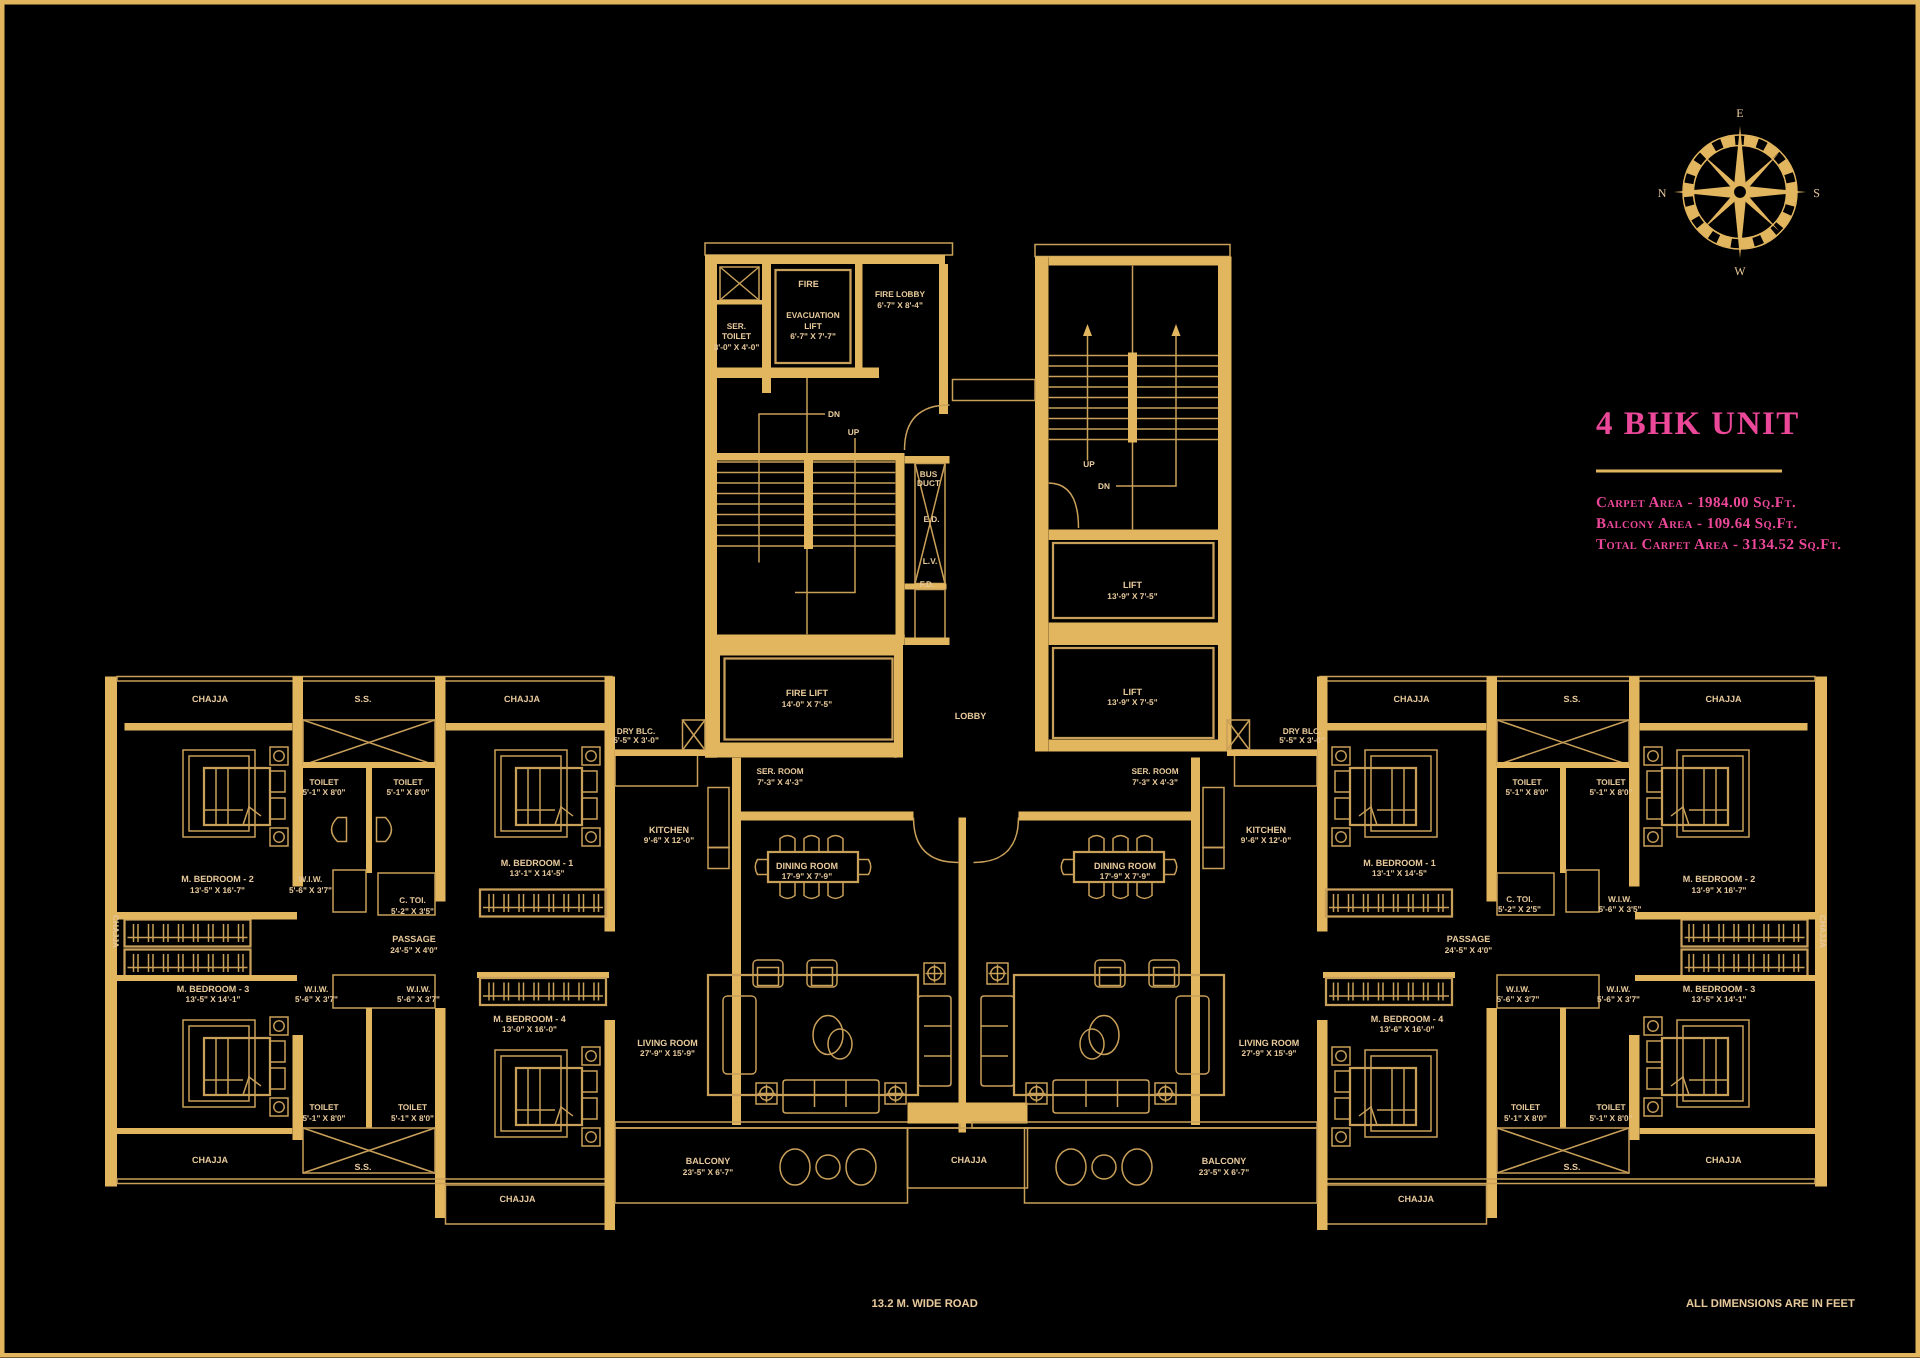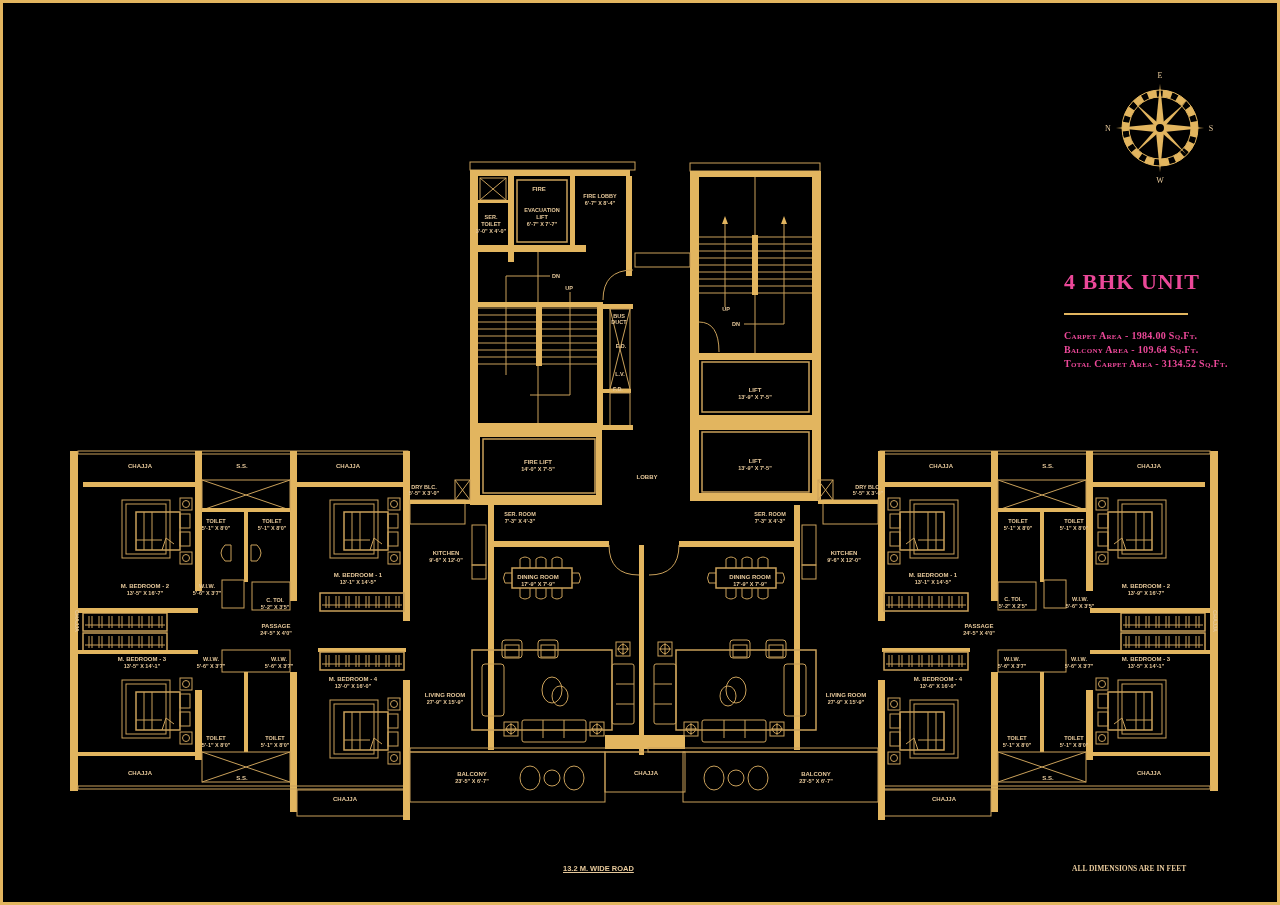--- a/index.html
+++ b/index.html
@@ -448,14 +448,14 @@
 </svg>
 
 <div class="info">
   <h1>4 BHK UNIT</h1>
   <div class="rule"></div>
   <div class="row">Carpet Area - 1984.00 Sq.Ft.</div>
   <div class="row">Balcony Area - 109.64 Sq.Ft.</div>
   <div class="row">Total Carpet Area - 3134.52 Sq.Ft.</div>
 </div>
 
-<div class="foot" style="left:563px;text-decoration:underline;">13.2 M. WIDE ROAD</div>
-<div class="foot" style="left:1072px;font-family:Liberation Serif, serif;">ALL DIMENSIONS ARE IN FEET</div>
+<div class="foot" style="left:581px;">13.2 M. WIDE ROAD</div>
+<div class="foot" style="left:1124px;">ALL DIMENSIONS ARE IN FEET</div>
 
 </body></html>

